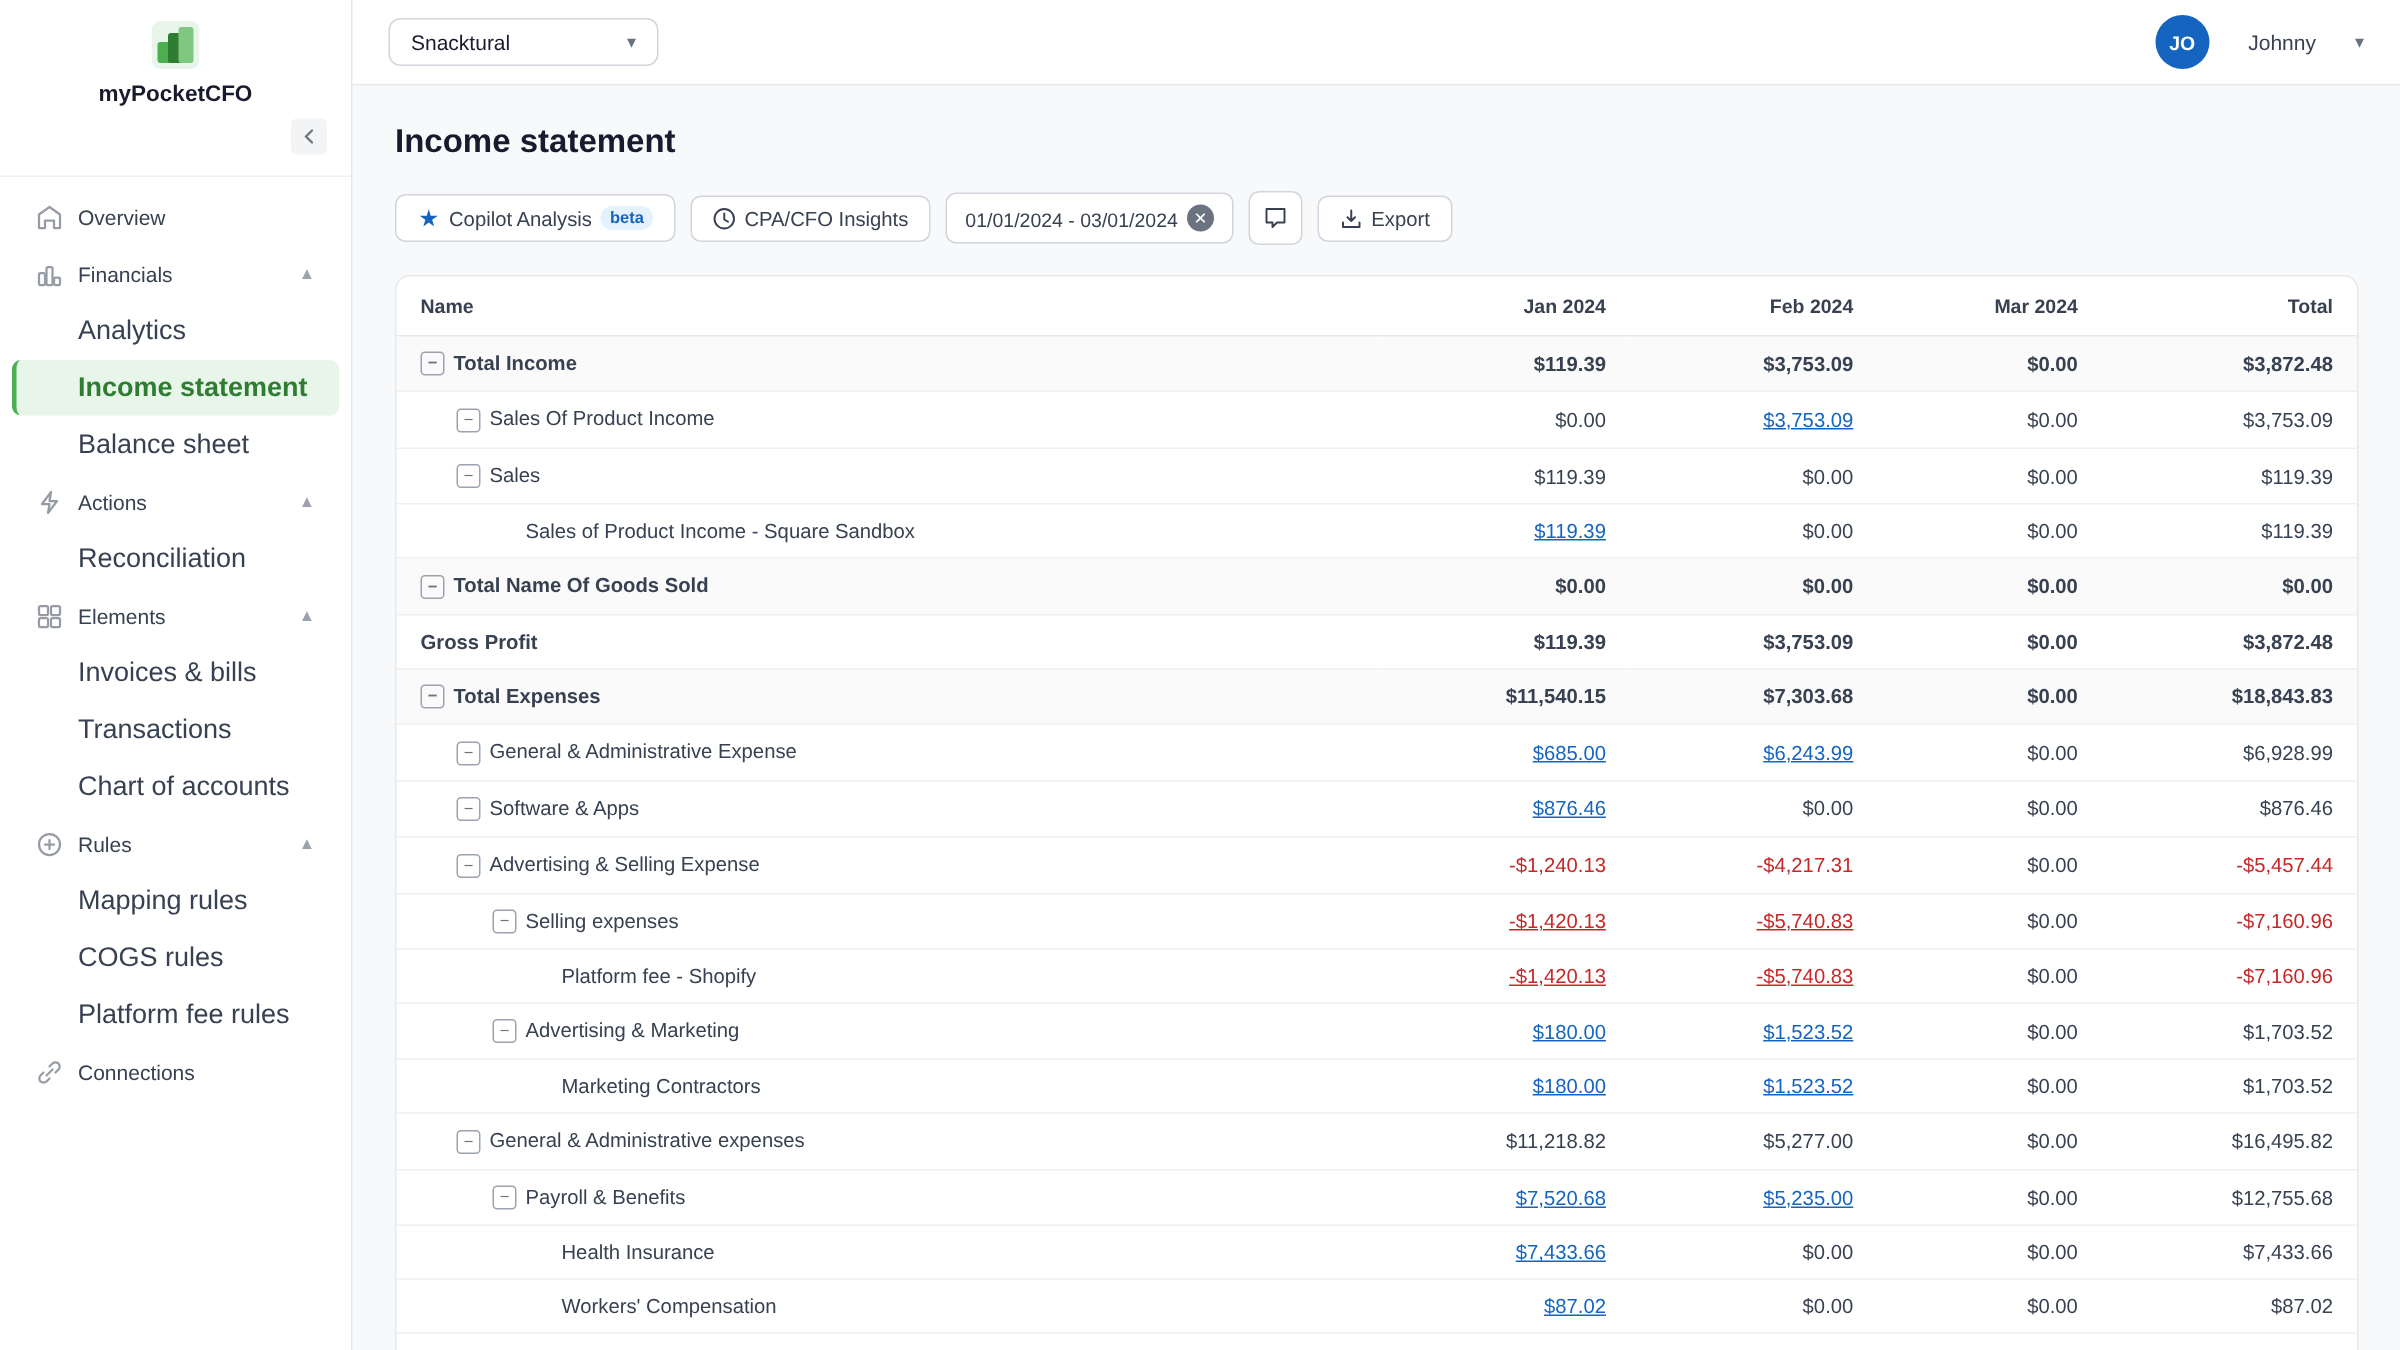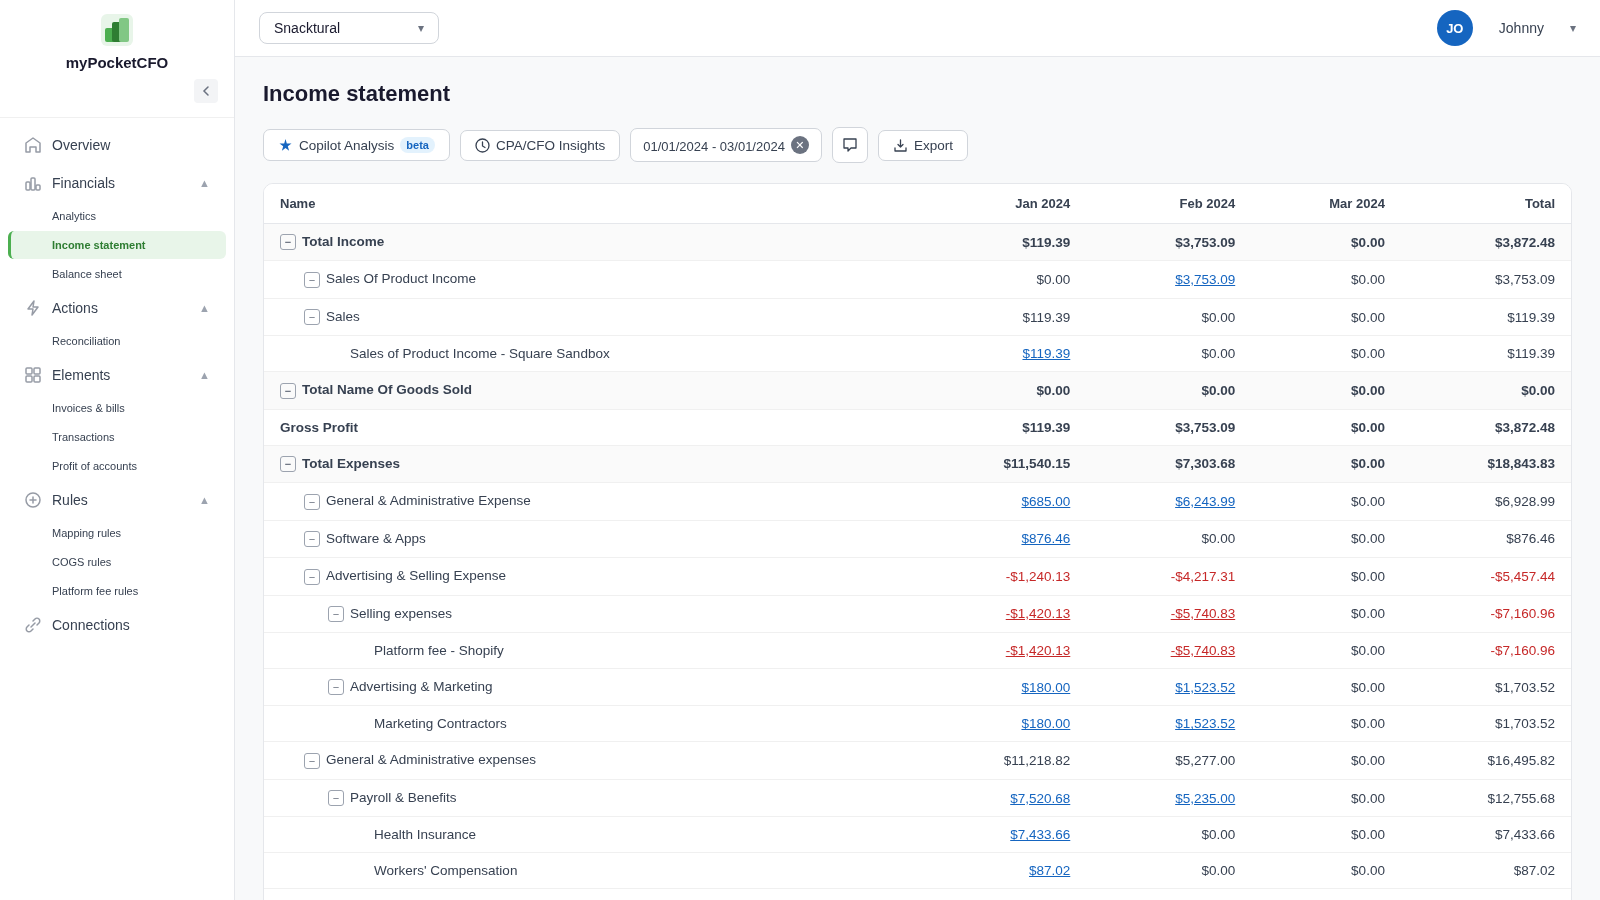--- a/index.html
+++ b/index.html
@@ -13,21 +13,21 @@
     .sidebar-toggle { margin-left: auto; width: 24px; height: 24px; background: #f3f4f6; border-radius: 4px; display: flex; align-items: center; justify-content: center; cursor: pointer; border: none; }
 
     .sidebar-nav { flex: 1; padding: 8px 0; }
     .nav-item { display: flex; align-items: center; padding: 9px 16px; cursor: pointer; border-radius: 6px; margin: 1px 8px; gap: 10px; color: #374151; font-size: 14px; }
     .nav-item-icon { width: 18px; height: 18px; opacity: 0.7; flex-shrink: 0; }
     .nav-item-label { flex: 1; }
     .nav-chevron { margin-left: auto; font-size: 11px; color: #9ca3af; }
 
     .nav-section { margin: 2px 0; }
     .nav-section-header { display: flex; align-items: center; padding: 9px 16px; cursor: pointer; margin: 1px 8px; border-radius: 6px; gap: 10px; color: #374151; font-weight: 500; }
-    .nav-sub-item { display: flex; align-items: center; padding: 8px 16px 8px 44px; cursor: pointer; margin: 1px 8px; border-radius: 6px; color: #374151; font-size: 11px; }
+    .nav-sub-item { display: flex; align-items: center; padding: 8px 16px 8px 44px; cursor: pointer; margin: 1px 8px; border-radius: 6px; color: #374151; font-size: 18px; }
     .nav-sub-item.active { background: #e8f5e9; color: #2e7d32; font-weight: 600; border-left: 3px solid #4caf50; padding-left: 41px; }
 
     
     .main { flex: 1; display: flex; flex-direction: column; overflow: hidden; }
     .topbar { background: #fff; border-bottom: 1px solid #e5e7eb; padding: 10px 24px; display: flex; align-items: center; justify-content: space-between; }
     .company-selector { display: flex; align-items: center; gap: 8px; border: 1px solid #d1d5db; border-radius: 8px; padding: 7px 14px; cursor: pointer; background: #fff; min-width: 180px; }
     .company-name { font-weight: 500; color: #1a1a2e; flex: 1; }
     .chevron-down { color: #6b7280; font-size: 12px; }
     .user-area { display: flex; align-items: center; gap: 26px; cursor: pointer; }
     .avatar { width: 36px; height: 36px; background: #1565c0; border-radius: 50%; display: flex; align-items: center; justify-content: center; color: #fff; font-weight: 700; font-size: 13px; }
@@ -136,21 +136,21 @@
         <span>Elements</span>
         <span class="nav-chevron">▲</span>
       </div>
       <div class="nav-sub-item">
         <span>Invoices &amp; bills</span>
       </div>
       <div class="nav-sub-item">
         <span>Transactions</span>
       </div>
       <div class="nav-sub-item">
-        <span>Profit of accounts</span>
+        <span>Chart of accounts</span>
       </div>
     </div>
 
     <div class="nav-section">
       <div class="nav-section-header">
         <svg class="nav-item-icon" viewBox="0 0 18 18" fill="none">
             <circle cx="9" cy="9" r="7" stroke="#6b7280" stroke-width="1.5"></circle>
             <path d="M6 9H12M9 6V12" stroke="#6b7280" stroke-width="1.5" stroke-linecap="round"></path>
           </svg>
         <span>Rules</span>

